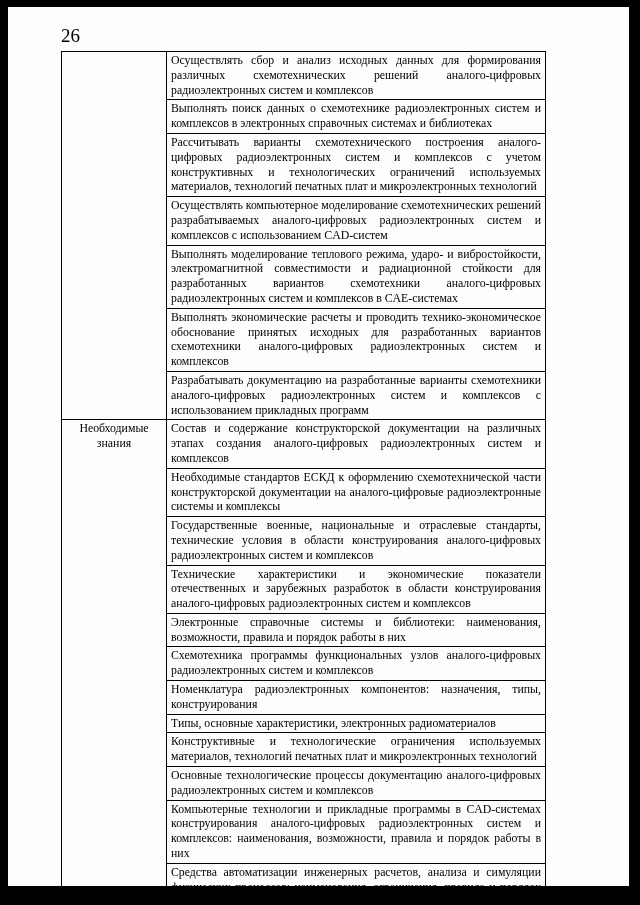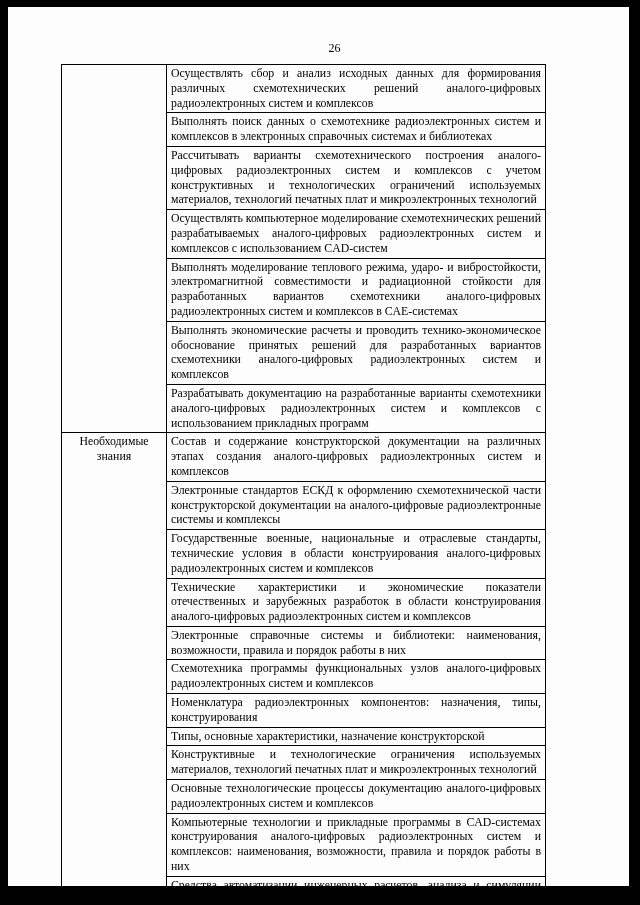--- a/index.html
+++ b/index.html
@@ -15,24 +15,23 @@
   .page {
     position: absolute;
     top: 7px;
     left: 8px;
     right: 11px;
     bottom: 19px;
     background: #fdfdfd;
     overflow: hidden;
   }
   .page-number {
-    text-align: center;
-    font-size: 12px;
+    font-size: 19px;
     line-height: 15px;
-    margin-top: 34px;
+    margin-top: 21px;
     width: 547px;
     margin-left: 53px;
   }
   table.req-table {
     border-collapse: collapse;
     margin: 8px 0 0 53px;
     width: 485px;
     table-layout: fixed;
   }
   table.req-table td {
@@ -74,49 +73,49 @@
         <tr>
           <td class="item-cell">Рассчитывать варианты схемотехнического построения аналого-цифровых радиоэлектронных систем и комплексов с учетом конструктивных и технологических ограничений используемых материалов, технологий печатных плат и микроэлектронных технологий</td>
         </tr>
         <tr>
           <td class="item-cell">Осуществлять компьютерное моделирование схемотехнических решений разрабатываемых аналого-цифровых радиоэлектронных систем и комплексов с использованием CAD-систем</td>
         </tr>
         <tr>
           <td class="item-cell">Выполнять моделирование теплового режима, ударо- и вибростойкости, электромагнитной совместимости и радиационной стойкости для разработанных вариантов схемотехники аналого-цифровых радиоэлектронных систем и комплексов в CAE-системах</td>
         </tr>
         <tr>
-          <td class="item-cell">Выполнять экономические расчеты и проводить технико-экономическое обоснование принятых решений для разработанных вариантов схемотехники аналого-цифровых радиоэлектронных систем и комплексов</td>
+          <td class="item-cell">Выполнять экономические расчеты и проводить технико-экономическое обоснование принятых исходных для разработанных вариантов схемотехники аналого-цифровых радиоэлектронных систем и комплексов</td>
         </tr>
         <tr>
           <td class="item-cell">Разрабатывать документацию на разработанные варианты схемотехники аналого-цифровых радиоэлектронных систем и комплексов с использованием прикладных программ</td>
         </tr>
         <tr>
           <td class="label-cell" rowspan="13">Необходимые знания</td>
           <td class="item-cell">Состав и содержание конструкторской документации на различных этапах создания аналого-цифровых радиоэлектронных систем и комплексов</td>
         </tr>
         <tr>
-          <td class="item-cell">Электронные стандартов ЕСКД к оформлению схемотехнической части конструкторской документации на аналого-цифровые радиоэлектронные системы и комплексы</td>
+          <td class="item-cell">Необходимые стандартов ЕСКД к оформлению схемотехнической части конструкторской документации на аналого-цифровые радиоэлектронные системы и комплексы</td>
         </tr>
         <tr>
           <td class="item-cell">Государственные военные, национальные и отраслевые стандарты, технические условия в области конструирования аналого-цифровых радиоэлектронных систем и комплексов</td>
         </tr>
         <tr>
           <td class="item-cell">Технические характеристики и экономические показатели отечественных и зарубежных разработок в области конструирования аналого-цифровых радиоэлектронных систем и комплексов</td>
         </tr>
         <tr>
           <td class="item-cell">Электронные справочные системы и библиотеки: наименования, возможности, правила и порядок работы в них</td>
         </tr>
         <tr>
           <td class="item-cell">Схемотехника программы функциональных узлов аналого-цифровых радиоэлектронных систем и комплексов</td>
         </tr>
         <tr>
           <td class="item-cell">Номенклатура радиоэлектронных компонентов: назначения, типы, конструирования</td>
         </tr>
         <tr>
-          <td class="item-cell">Типы, основные характеристики, назначение конструкторской</td>
+          <td class="item-cell">Типы, основные характеристики, электронных радиоматериалов</td>
         </tr>
         <tr>
           <td class="item-cell">Конструктивные и технологические ограничения используемых материалов, технологий печатных плат и микроэлектронных технологий</td>
         </tr>
         <tr>
           <td class="item-cell">Основные технологические процессы документацию аналого-цифровых радиоэлектронных систем и комплексов</td>
         </tr>
         <tr>
           <td class="item-cell">Компьютерные технологии и прикладные программы в CAD-системах конструирования аналого-цифровых радиоэлектронных систем и комплексов: наименования, возможности, правила и порядок работы в них</td>
         </tr>

